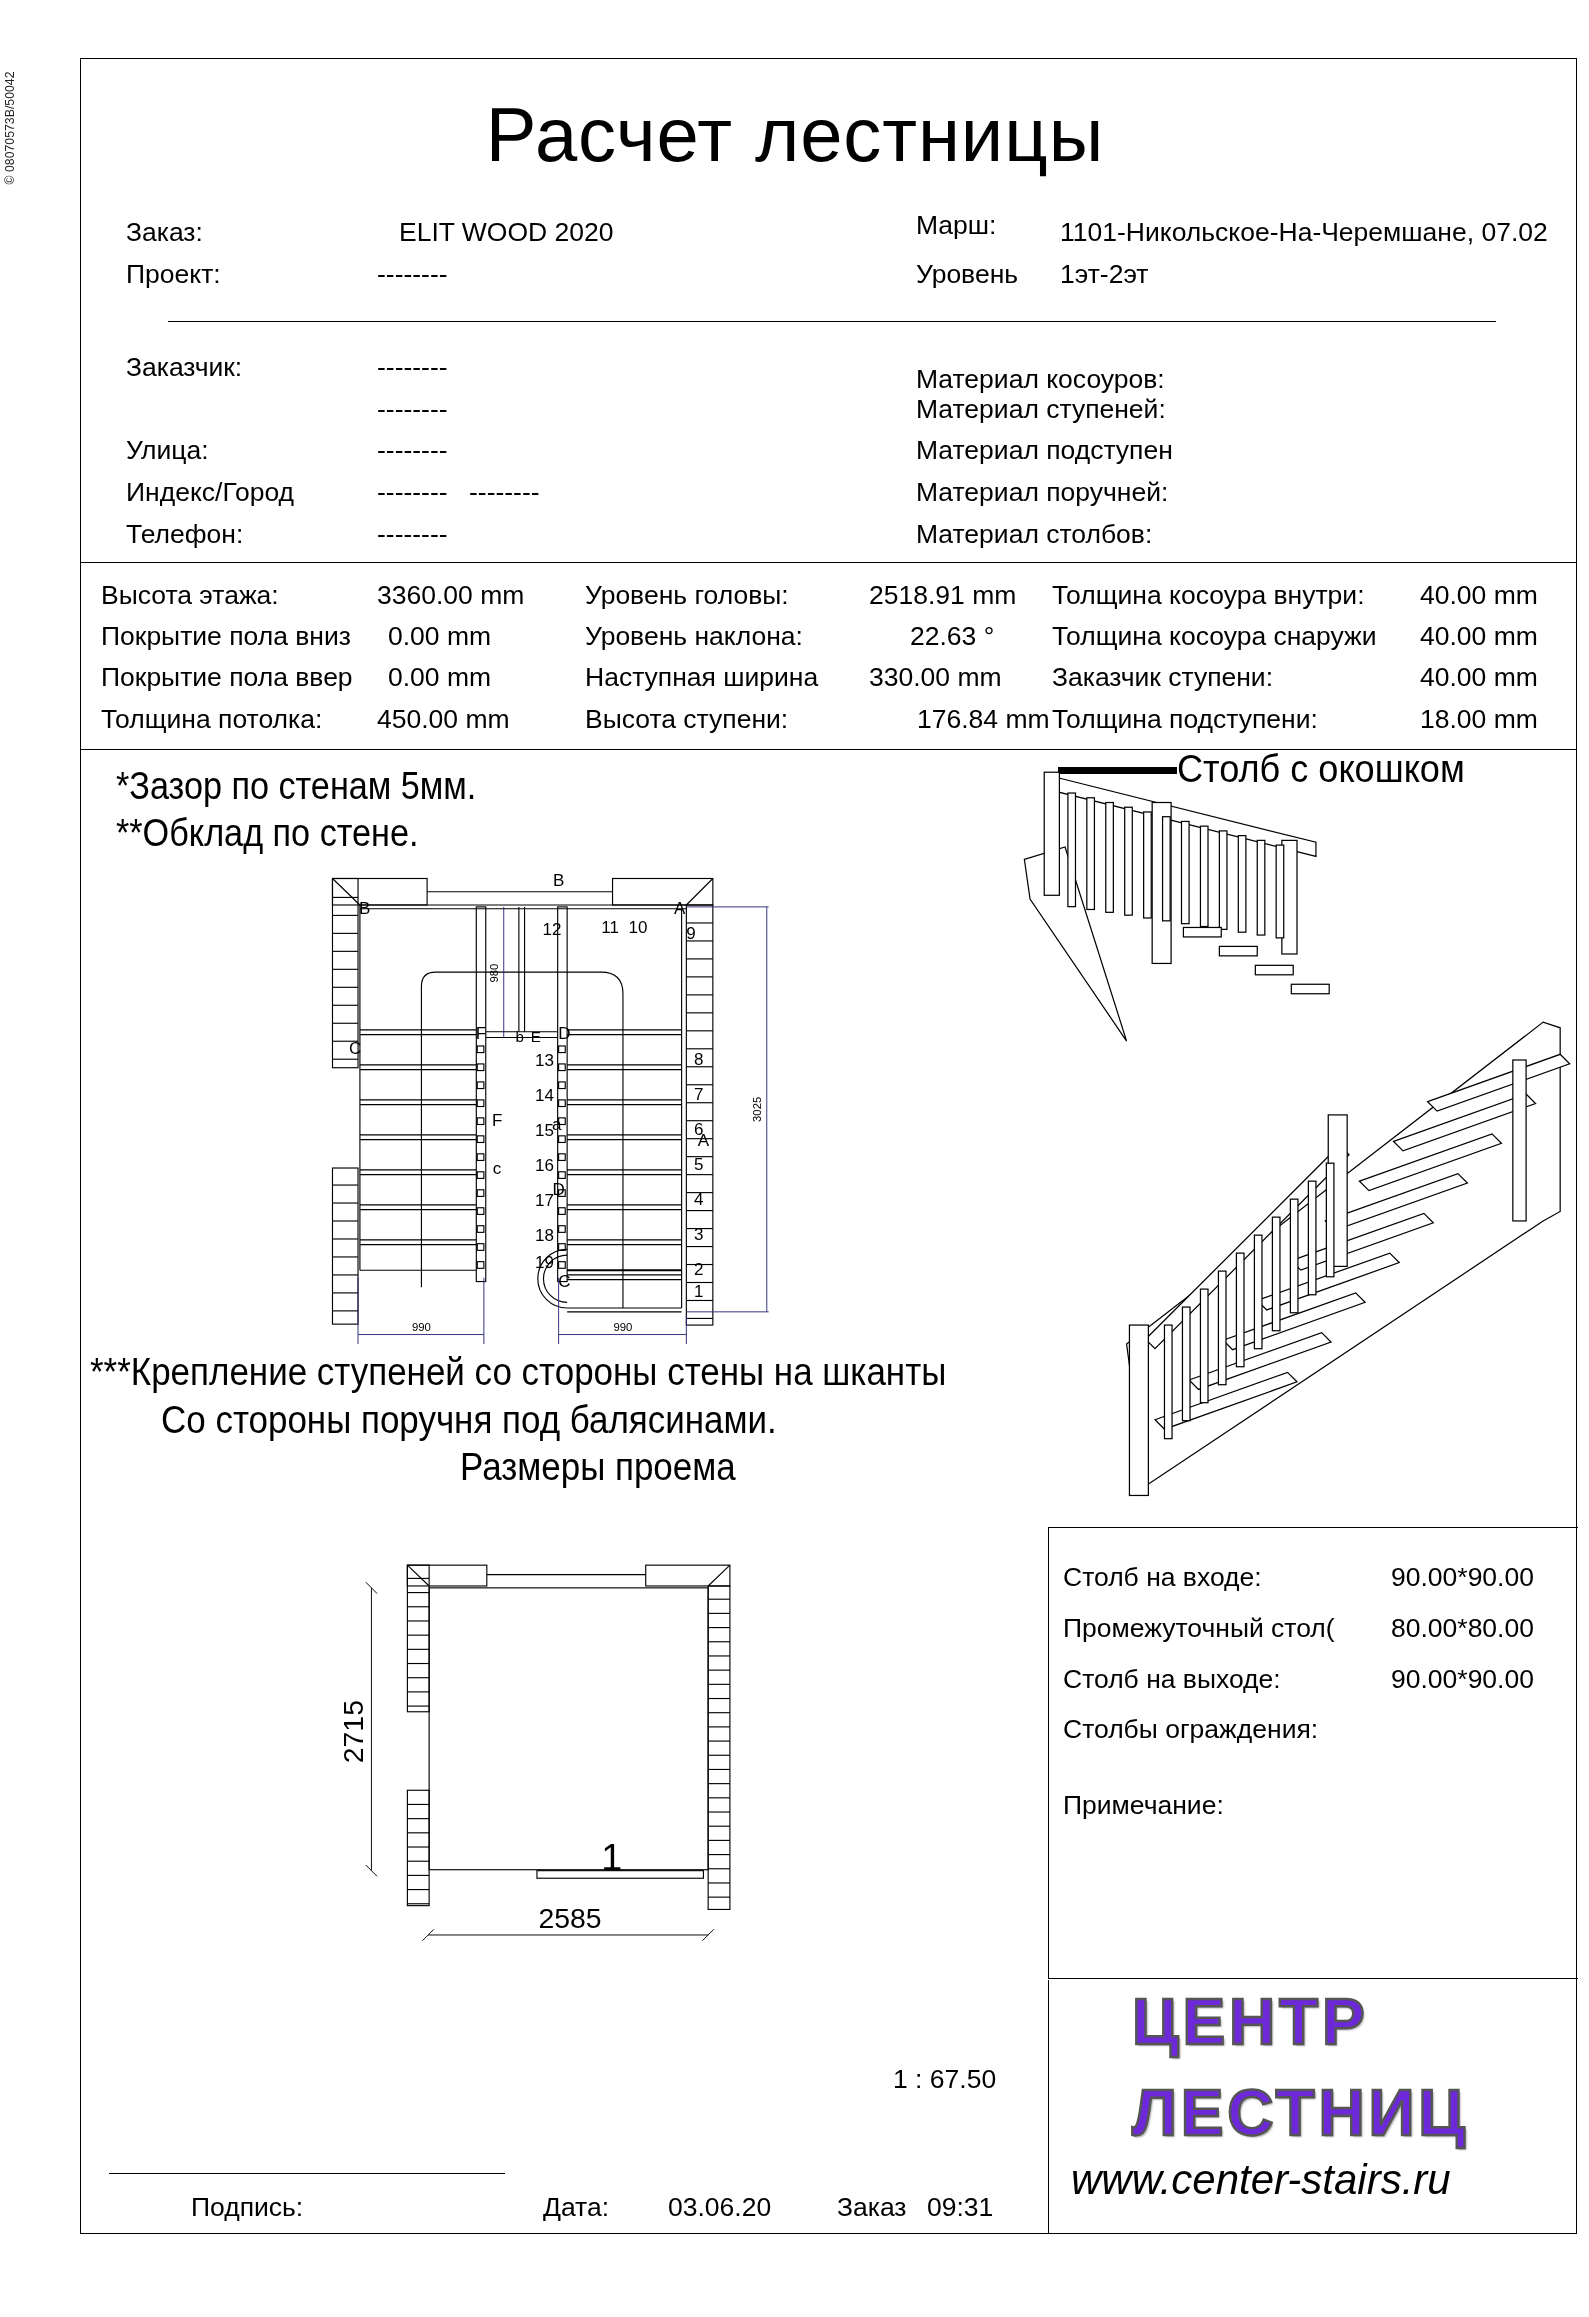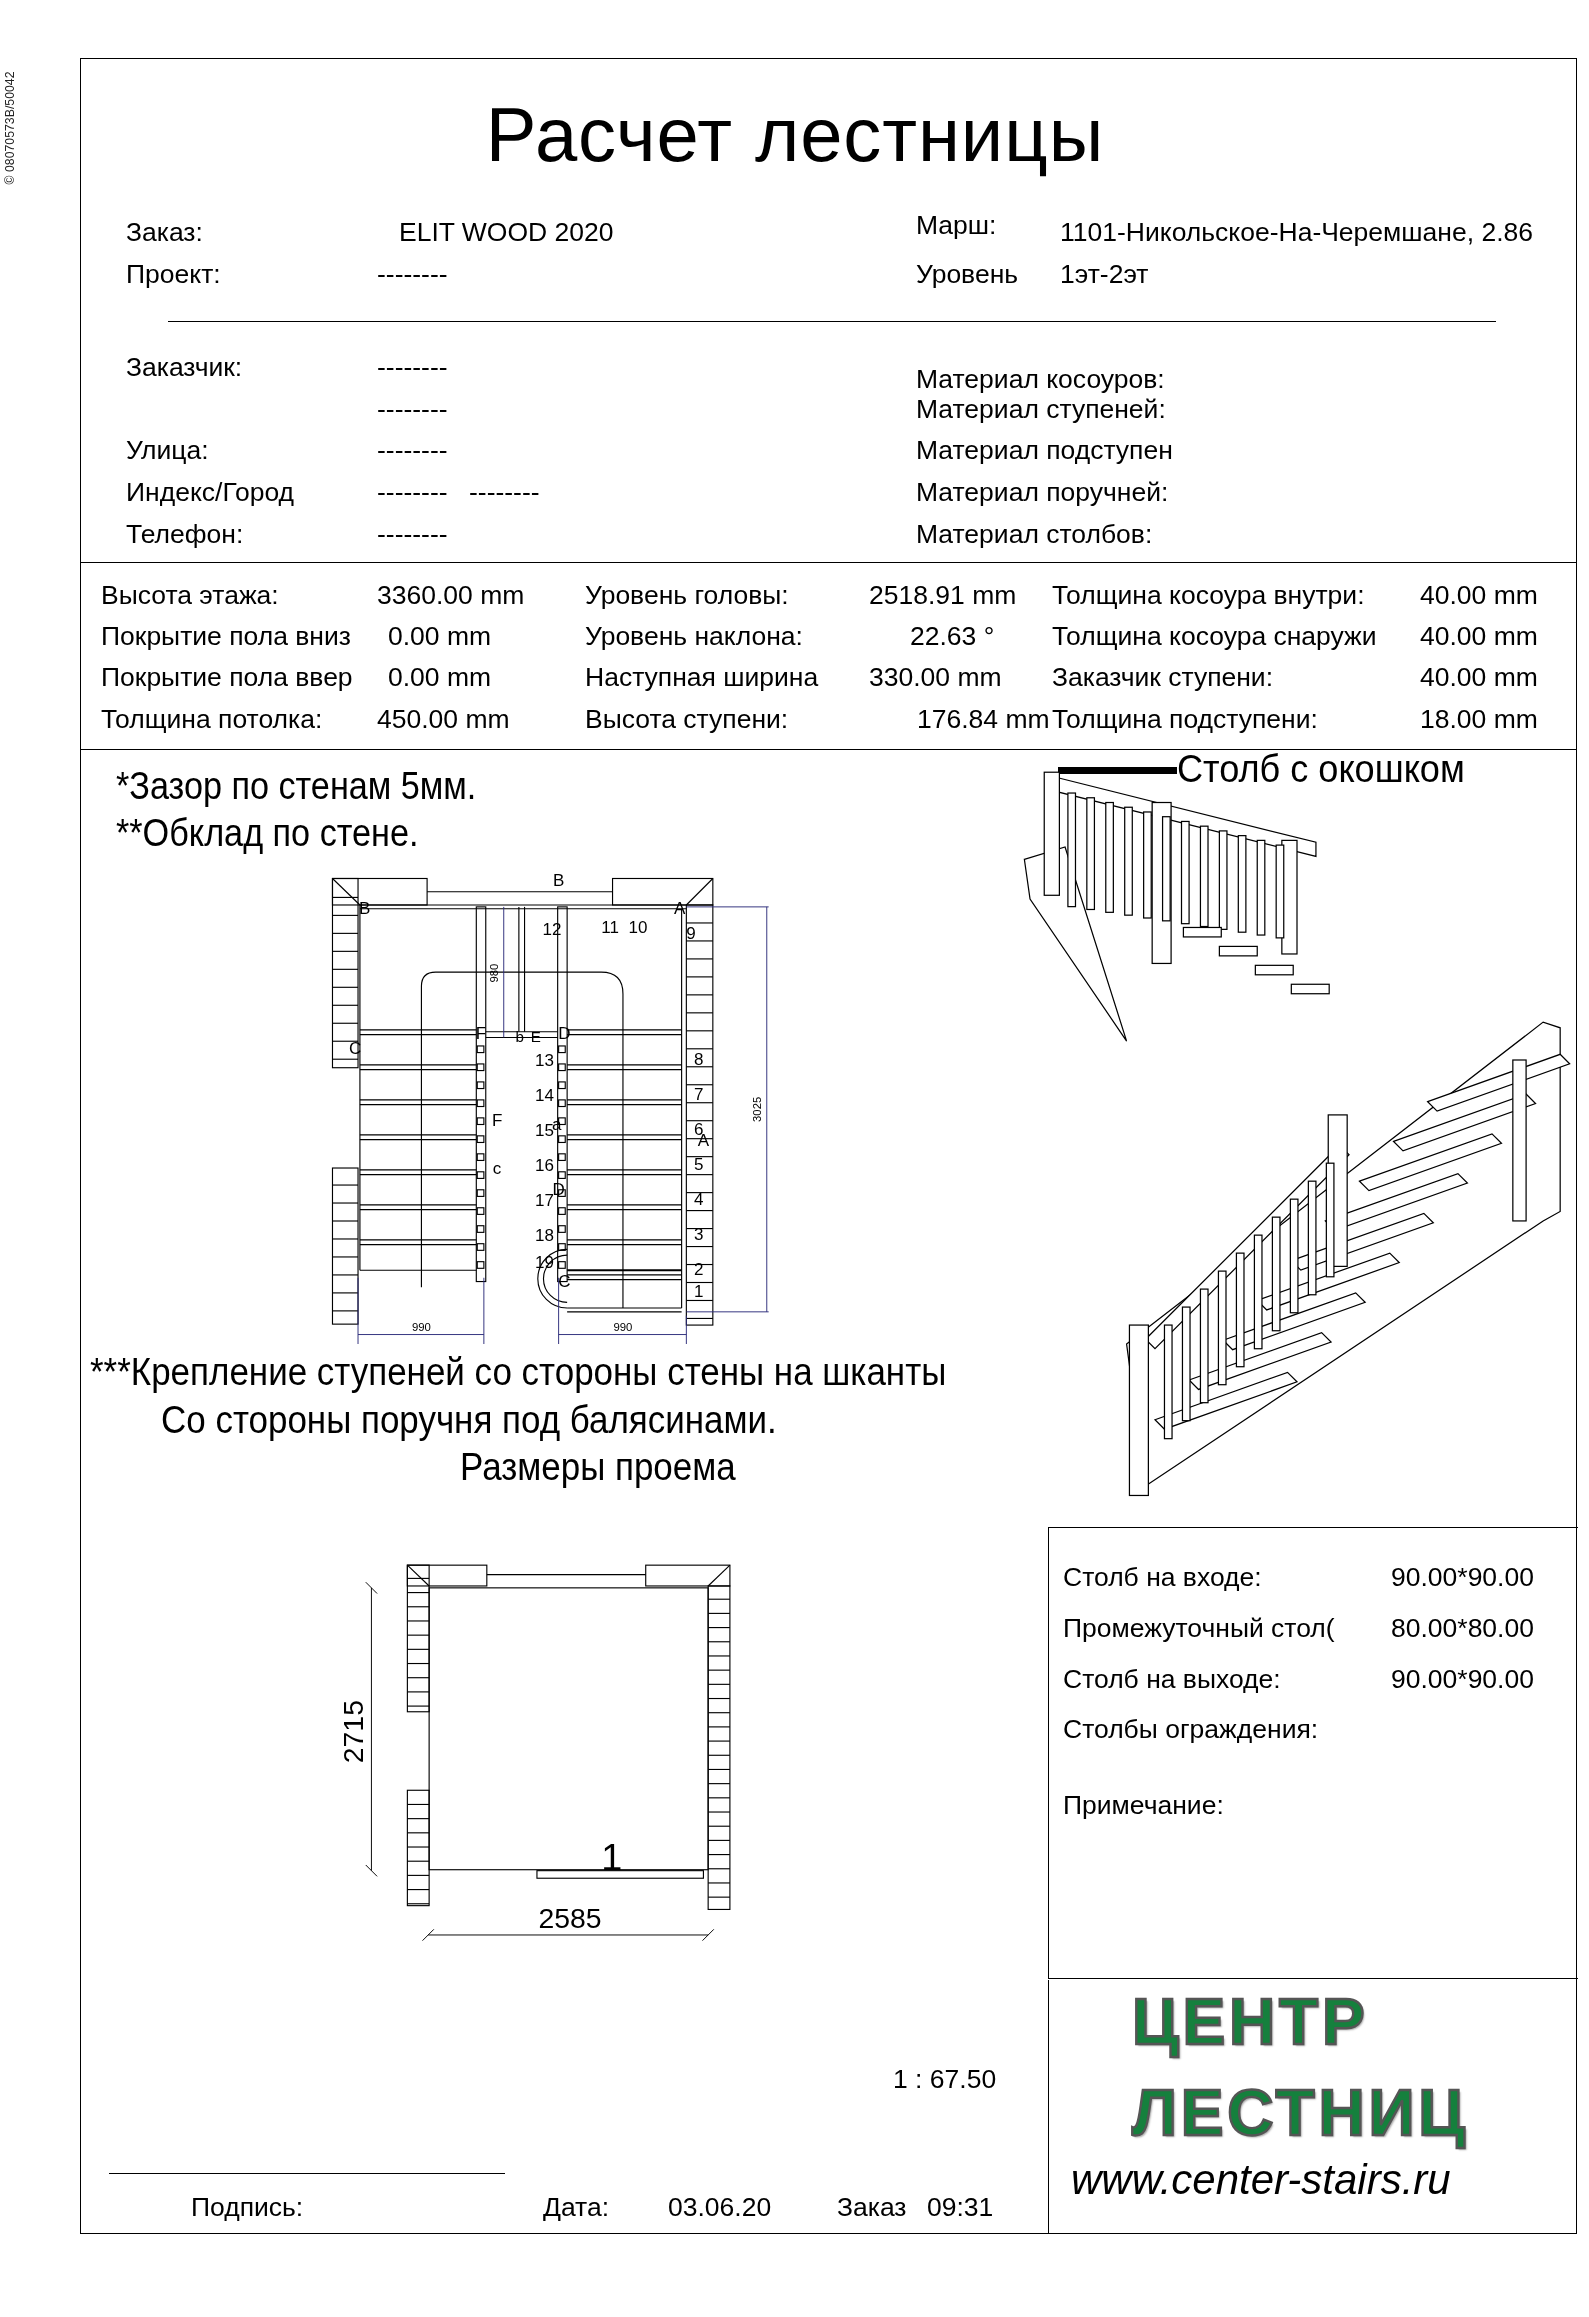--- a/index.html
+++ b/index.html
@@ -7,40 +7,40 @@
   .abs { position:absolute; }
   .sheet { position:absolute; left:80px; top:58px; width:1497px; height:2176px; border:1.9px solid #000; box-sizing:border-box; }
   .copyright { position:absolute; left:-1.9px; top:57px; width:23px; height:142px; }
   .copyright span { position:absolute; left:11.4px; top:71px; transform:translate(-50%,-50%) rotate(-90deg); font-size:12.3px; white-space:nowrap; color:#222; }
   .title { position:absolute; left:0; width:1590px; top:91px; text-align:center; font-size:76px; letter-spacing:0.9px; }
   .t28 { font-size:26.5px; white-space:nowrap; }
   .t40 { font-size:38px; white-space:nowrap; }
   .hline { position:absolute; height:0; border-top:1.9px solid #000; }
   .vline { position:absolute; width:0; border-left:1.9px solid #000; }
   svg text { font-family:"Liberation Sans", sans-serif; }
-  .logo-text { font-family:"Liberation Sans", sans-serif; font-weight:bold; font-size:64px; color:#15803d; -webkit-text-stroke:2.4px #555; letter-spacing:3.8px; text-shadow:1.9px 1.9px 1.9px #aaa; white-space:nowrap; }
+  .logo-text { font-family:"Liberation Sans", sans-serif; font-weight:bold; font-size:64px; color:#6d28d9; -webkit-text-stroke:2.4px #555; letter-spacing:3.8px; text-shadow:1.9px 1.9px 1.9px #aaa; white-space:nowrap; }
   .url { font-family:"Liberation Sans", sans-serif; font-style:italic; font-size:42px; white-space:nowrap; }
 </style>
 </head>
 <body>
 
 <div class="copyright">
     <span>© 08070573B/50042</span>
   </div>
 
 <div class="sheet"></div>
 
 <div class="title">Расчет лестницы</div>
 
 <div class="abs t28" style="left:126px;top:217px">Заказ:</div>
 <div class="abs t28" style="left:399px;top:217px">ELIT WOOD 2020</div>
 <div class="abs t28" style="left:126px;top:259px">Проект:</div>
 <div class="abs t28" style="left:377px;top:259px">--------</div>
 <div class="abs t28" style="left:916px;top:210px">Марш:</div>
-<div class="abs t28" style="left:1060px;top:217px">1101-Никольское-На-Черемшане, 2.86</div>
+<div class="abs t28" style="left:1060px;top:217px">1101-Никольское-На-Черемшане, 07.02</div>
 <div class="abs t28" style="left:916px;top:259px">Уровень</div>
 <div class="abs t28" style="left:1060px;top:259px">1эт-2эт</div>
 
 <div class="hline" style="left:168px;top:321px;width:1328px"></div>
 
 <div class="abs t28" style="left:126px;top:352px">Заказчик:</div>
 <div class="abs t28" style="left:377px;top:352px">--------</div>
 <div class="abs t28" style="left:377px;top:394px">--------</div>
 <div class="abs t28" style="left:126px;top:435px">Улица:</div>
 <div class="abs t28" style="left:377px;top:435px">--------</div>

